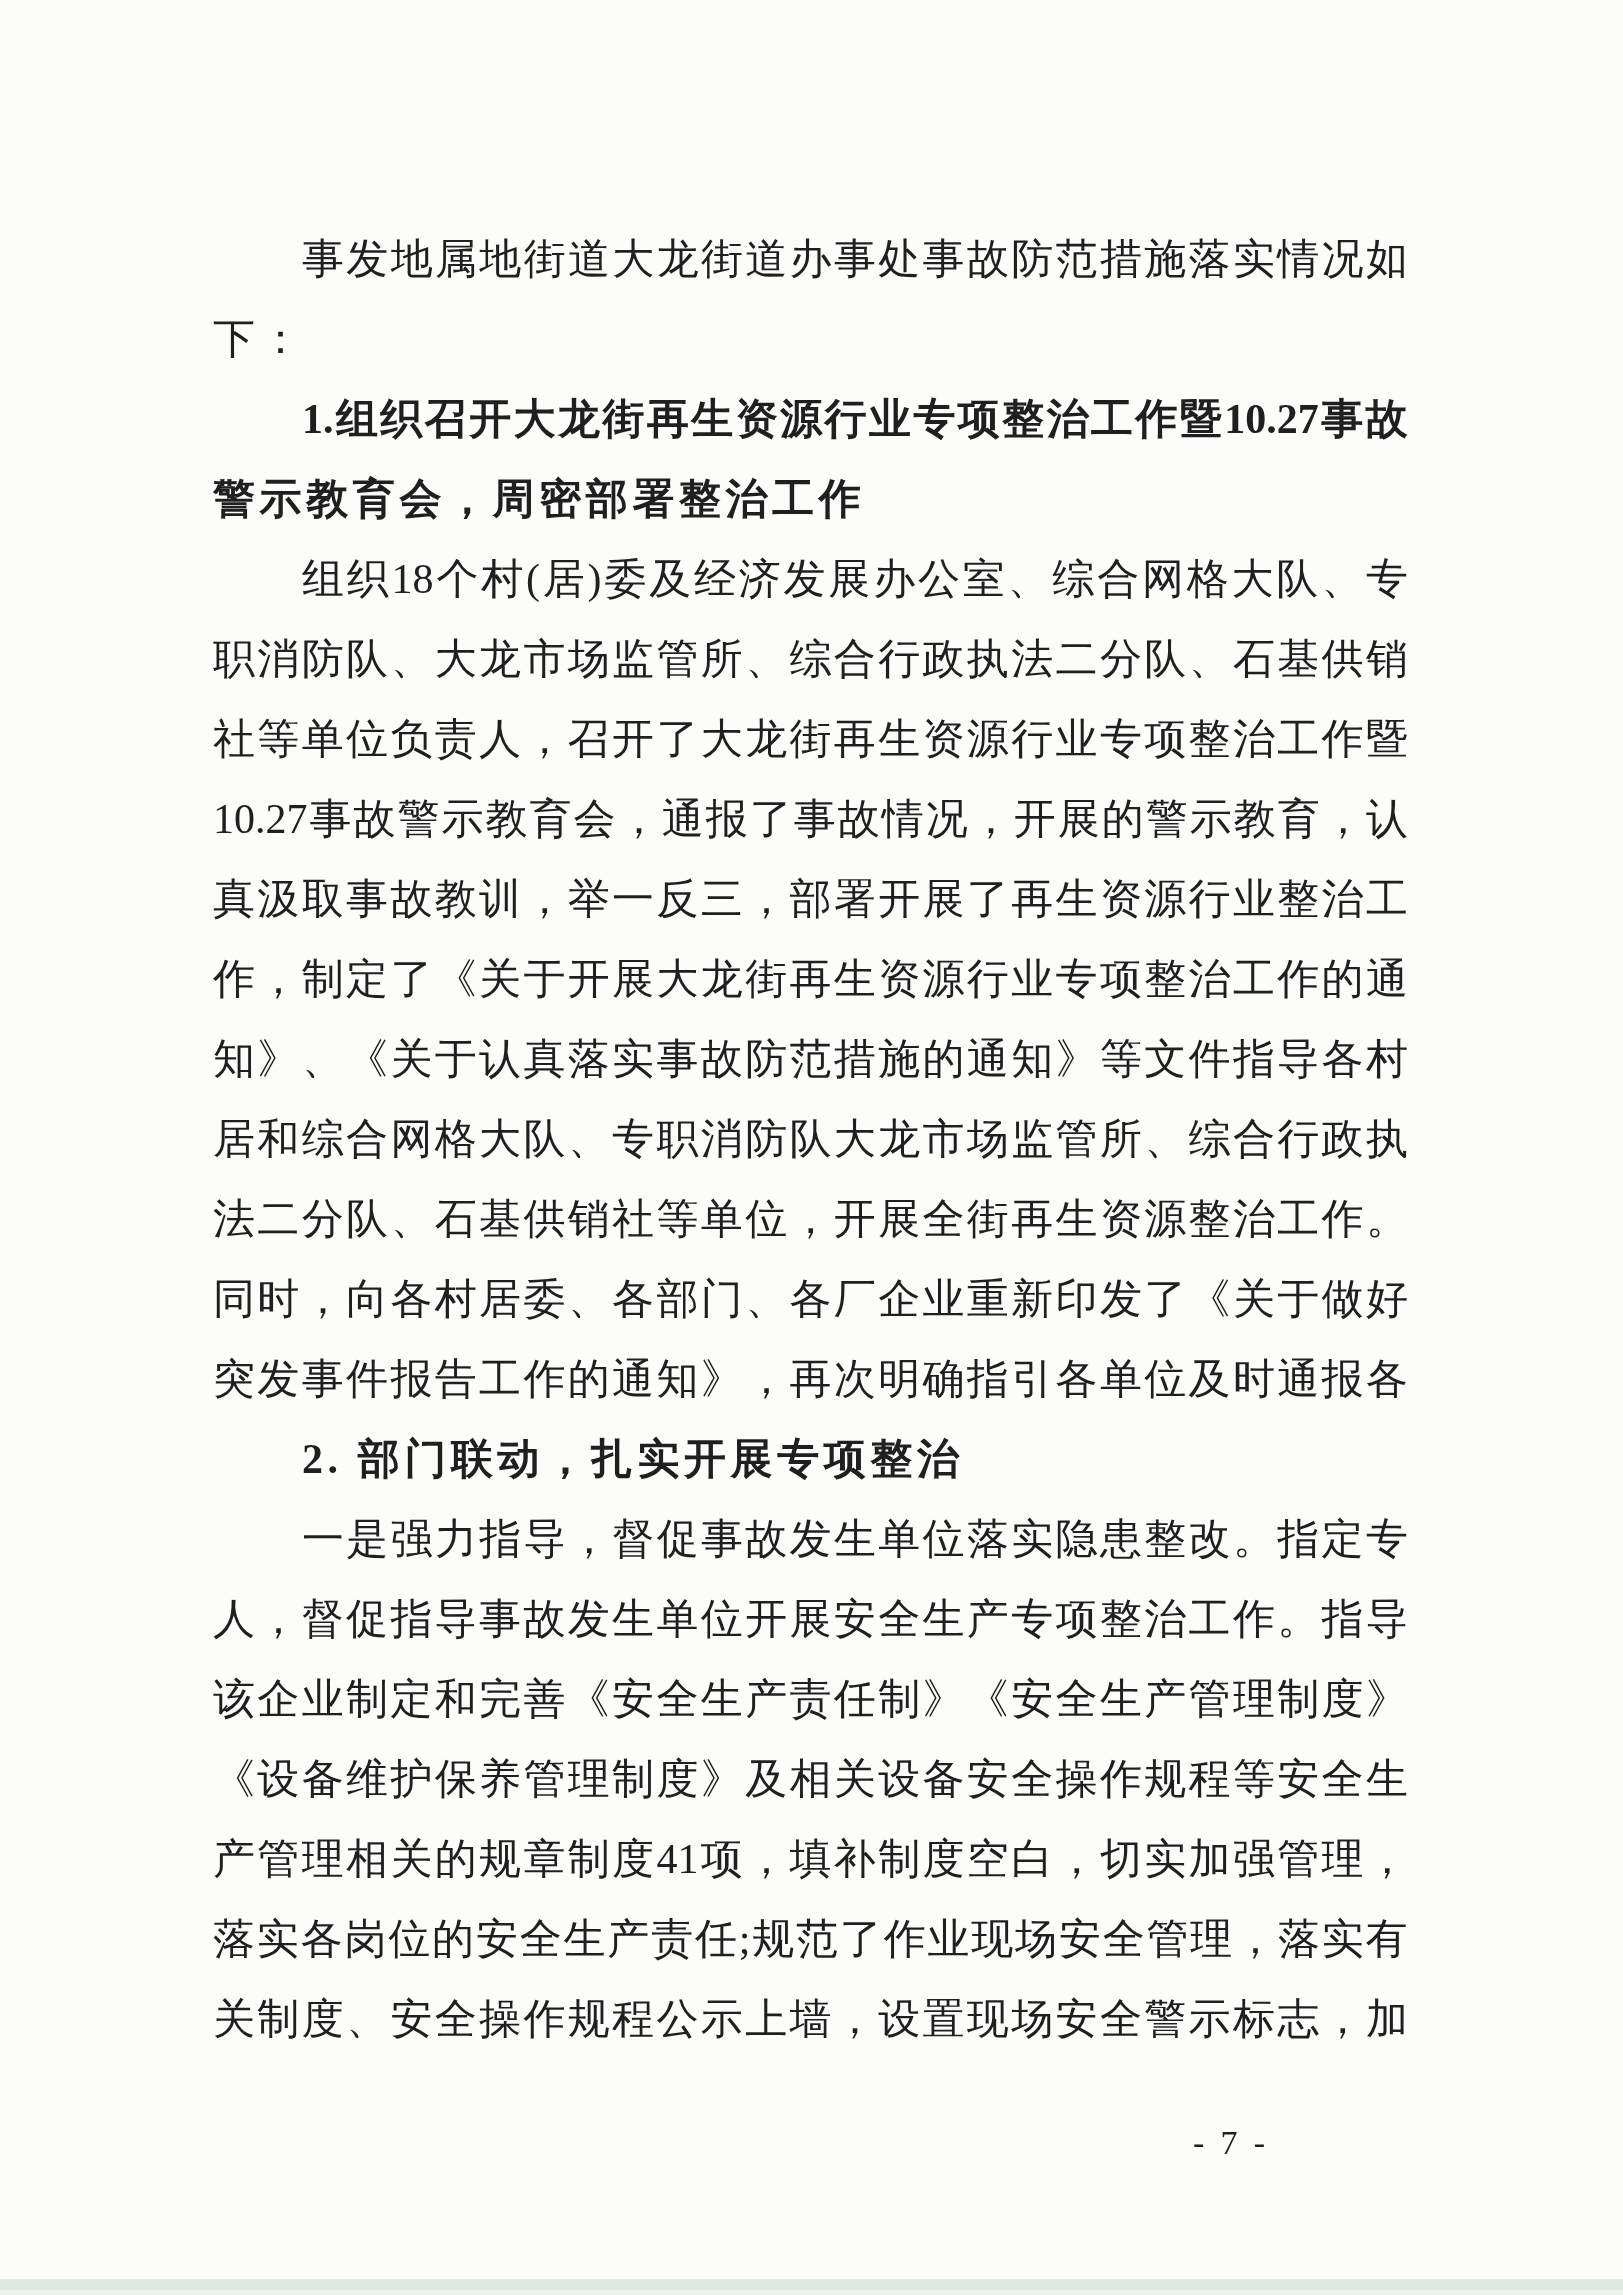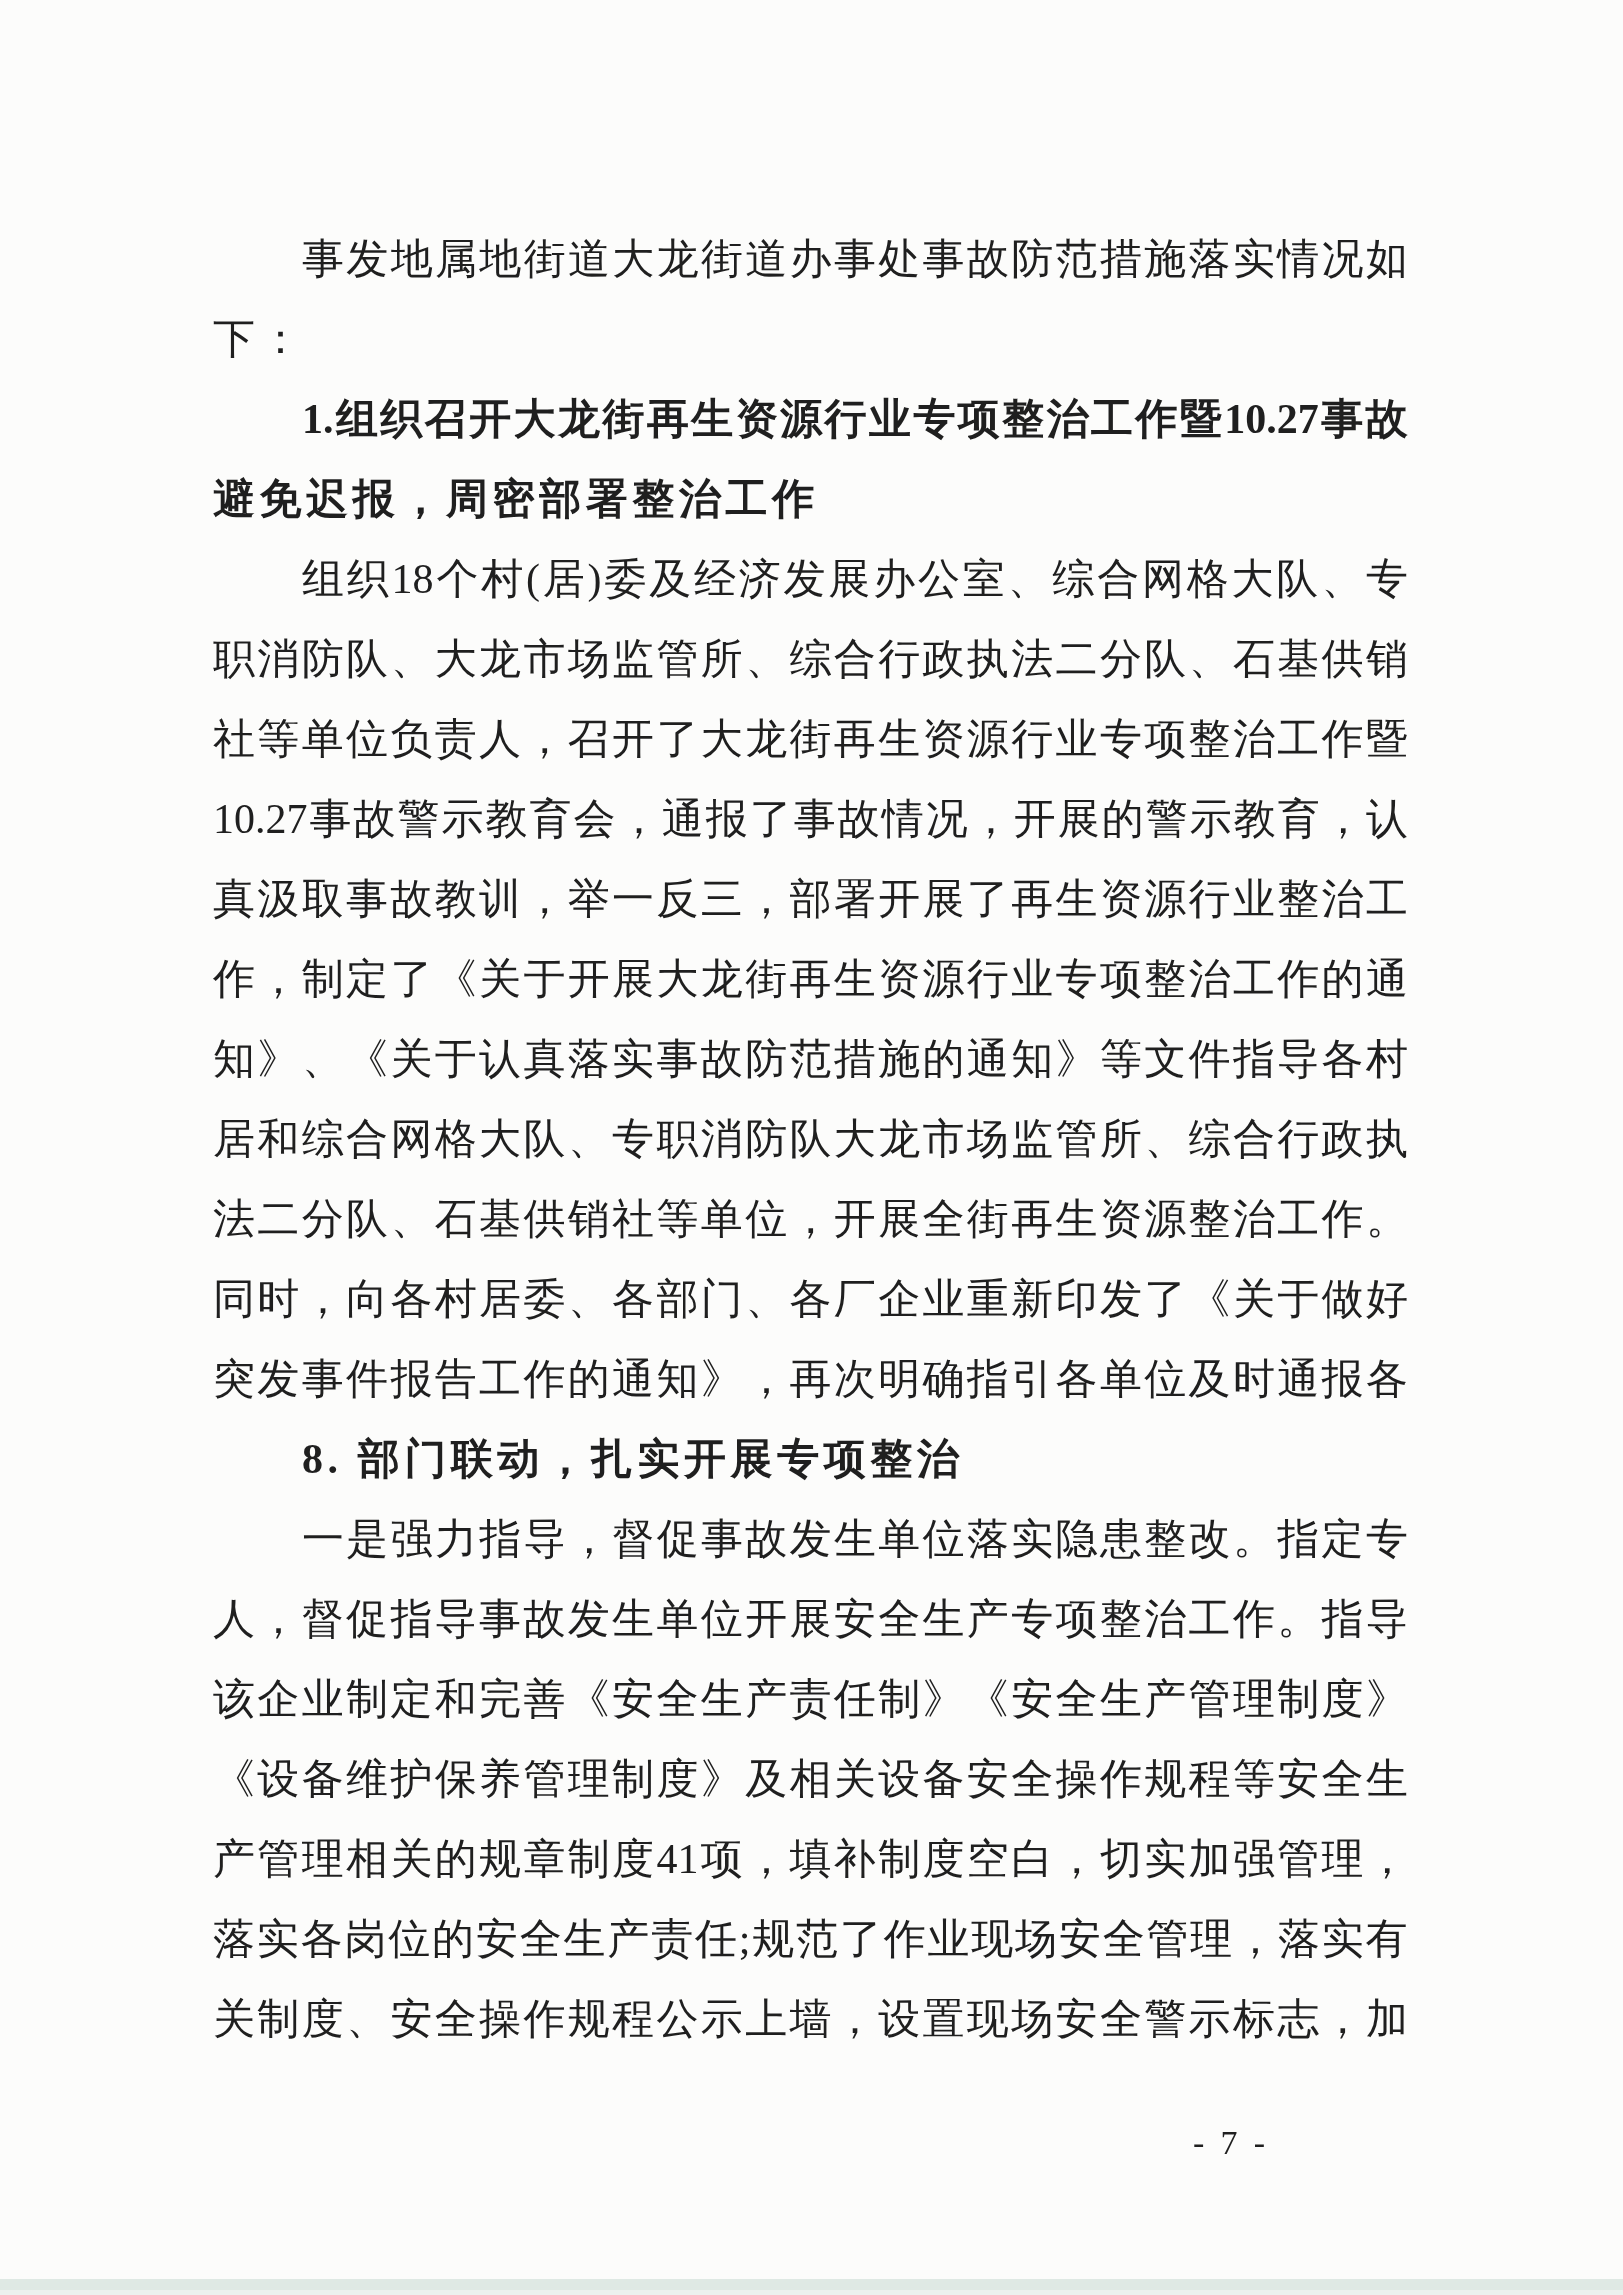--- a/index.html
+++ b/index.html
@@ -59,33 +59,33 @@
   }
 </style>
 </head>
 <body>
 
 <div class="page">
   <div class="text-block" id="text-block">
       <div class="line indent justify"><span>事</span><span>发</span><span>地</span><span>属</span><span>地</span><span>街</span><span>道</span><span>大</span><span>龙</span><span>街</span><span>道</span><span>办</span><span>事</span><span>处</span><span>事</span><span>故</span><span>防</span><span>范</span><span>措</span><span>施</span><span>落</span><span>实</span><span>情</span><span>况</span><span>如</span></div>
       <div class="line">下：</div>
       <div class="line bold indent justify"><span>1.</span><span>组</span><span>织</span><span>召</span><span>开</span><span>大</span><span>龙</span><span>街</span><span>再</span><span>生</span><span>资</span><span>源</span><span>行</span><span>业</span><span>专</span><span>项</span><span>整</span><span>治</span><span>工</span><span>作</span><span>暨</span><span>10.27</span><span>事</span><span>故</span></div>
-      <div class="line bold">避免迟报，周密部署整治工作</div>
+      <div class="line bold">警示教育会，周密部署整治工作</div>
       <div class="line indent justify"><span>组</span><span>织</span><span>18</span><span>个</span><span>村</span><span>(</span><span>居</span><span>)</span><span>委</span><span>及</span><span>经</span><span>济</span><span>发</span><span>展</span><span>办</span><span>公</span><span>室</span><span>、</span><span>综</span><span>合</span><span>网</span><span>格</span><span>大</span><span>队</span><span>、</span><span>专</span></div>
       <div class="line justify"><span>职</span><span>消</span><span>防</span><span>队</span><span>、</span><span>大</span><span>龙</span><span>市</span><span>场</span><span>监</span><span>管</span><span>所</span><span>、</span><span>综</span><span>合</span><span>行</span><span>政</span><span>执</span><span>法</span><span>二</span><span>分</span><span>队</span><span>、</span><span>石</span><span>基</span><span>供</span><span>销</span></div>
       <div class="line justify"><span>社</span><span>等</span><span>单</span><span>位</span><span>负</span><span>责</span><span>人</span><span>，</span><span>召</span><span>开</span><span>了</span><span>大</span><span>龙</span><span>街</span><span>再</span><span>生</span><span>资</span><span>源</span><span>行</span><span>业</span><span>专</span><span>项</span><span>整</span><span>治</span><span>工</span><span>作</span><span>暨</span></div>
       <div class="line justify"><span>10.27</span><span>事</span><span>故</span><span>警</span><span>示</span><span>教</span><span>育</span><span>会</span><span>，</span><span>通</span><span>报</span><span>了</span><span>事</span><span>故</span><span>情</span><span>况</span><span>，</span><span>开</span><span>展</span><span>的</span><span>警</span><span>示</span><span>教</span><span>育</span><span>，</span><span>认</span></div>
       <div class="line justify"><span>真</span><span>汲</span><span>取</span><span>事</span><span>故</span><span>教</span><span>训</span><span>，</span><span>举</span><span>一</span><span>反</span><span>三</span><span>，</span><span>部</span><span>署</span><span>开</span><span>展</span><span>了</span><span>再</span><span>生</span><span>资</span><span>源</span><span>行</span><span>业</span><span>整</span><span>治</span><span>工</span></div>
       <div class="line justify"><span>作</span><span>，</span><span>制</span><span>定</span><span>了</span><span>《</span><span>关</span><span>于</span><span>开</span><span>展</span><span>大</span><span>龙</span><span>街</span><span>再</span><span>生</span><span>资</span><span>源</span><span>行</span><span>业</span><span>专</span><span>项</span><span>整</span><span>治</span><span>工</span><span>作</span><span>的</span><span>通</span></div>
       <div class="line justify"><span>知</span><span>》</span><span>、</span><span>《</span><span>关</span><span>于</span><span>认</span><span>真</span><span>落</span><span>实</span><span>事</span><span>故</span><span>防</span><span>范</span><span>措</span><span>施</span><span>的</span><span>通</span><span>知</span><span>》</span><span>等</span><span>文</span><span>件</span><span>指</span><span>导</span><span>各</span><span>村</span></div>
       <div class="line justify"><span>居</span><span>和</span><span>综</span><span>合</span><span>网</span><span>格</span><span>大</span><span>队</span><span>、</span><span>专</span><span>职</span><span>消</span><span>防</span><span>队</span><span>大</span><span>龙</span><span>市</span><span>场</span><span>监</span><span>管</span><span>所</span><span>、</span><span>综</span><span>合</span><span>行</span><span>政</span><span>执</span></div>
       <div class="line justify"><span>法</span><span>二</span><span>分</span><span>队</span><span>、</span><span>石</span><span>基</span><span>供</span><span>销</span><span>社</span><span>等</span><span>单</span><span>位</span><span>，</span><span>开</span><span>展</span><span>全</span><span>街</span><span>再</span><span>生</span><span>资</span><span>源</span><span>整</span><span>治</span><span>工</span><span>作</span><span>。</span></div>
       <div class="line justify"><span>同</span><span>时</span><span>，</span><span>向</span><span>各</span><span>村</span><span>居</span><span>委</span><span>、</span><span>各</span><span>部</span><span>门</span><span>、</span><span>各</span><span>厂</span><span>企</span><span>业</span><span>重</span><span>新</span><span>印</span><span>发</span><span>了</span><span>《</span><span>关</span><span>于</span><span>做</span><span>好</span></div>
       <div class="line justify"><span>突</span><span>发</span><span>事</span><span>件</span><span>报</span><span>告</span><span>工</span><span>作</span><span>的</span><span>通</span><span>知</span><span>》</span><span>，</span><span>再</span><span>次</span><span>明</span><span>确</span><span>指</span><span>引</span><span>各</span><span>单</span><span>位</span><span>及</span><span>时</span><span>通</span><span>报</span><span>各</span></div>
-      <div class="line bold indent">8. 部门联动，扎实开展专项整治</div>
+      <div class="line bold indent">2. 部门联动，扎实开展专项整治</div>
       <div class="line indent justify"><span>一</span><span>是</span><span>强</span><span>力</span><span>指</span><span>导</span><span>，</span><span>督</span><span>促</span><span>事</span><span>故</span><span>发</span><span>生</span><span>单</span><span>位</span><span>落</span><span>实</span><span>隐</span><span>患</span><span>整</span><span>改</span><span>。</span><span>指</span><span>定</span><span>专</span></div>
       <div class="line justify"><span>人</span><span>，</span><span>督</span><span>促</span><span>指</span><span>导</span><span>事</span><span>故</span><span>发</span><span>生</span><span>单</span><span>位</span><span>开</span><span>展</span><span>安</span><span>全</span><span>生</span><span>产</span><span>专</span><span>项</span><span>整</span><span>治</span><span>工</span><span>作</span><span>。</span><span>指</span><span>导</span></div>
       <div class="line justify"><span>该</span><span>企</span><span>业</span><span>制</span><span>定</span><span>和</span><span>完</span><span>善</span><span>《</span><span>安</span><span>全</span><span>生</span><span>产</span><span>责</span><span>任</span><span>制</span><span>》</span><span>《</span><span>安</span><span>全</span><span>生</span><span>产</span><span>管</span><span>理</span><span>制</span><span>度</span><span>》</span></div>
       <div class="line justify"><span>《</span><span>设</span><span>备</span><span>维</span><span>护</span><span>保</span><span>养</span><span>管</span><span>理</span><span>制</span><span>度</span><span>》</span><span>及</span><span>相</span><span>关</span><span>设</span><span>备</span><span>安</span><span>全</span><span>操</span><span>作</span><span>规</span><span>程</span><span>等</span><span>安</span><span>全</span><span>生</span></div>
       <div class="line justify"><span>产</span><span>管</span><span>理</span><span>相</span><span>关</span><span>的</span><span>规</span><span>章</span><span>制</span><span>度</span><span>41</span><span>项</span><span>，</span><span>填</span><span>补</span><span>制</span><span>度</span><span>空</span><span>白</span><span>，</span><span>切</span><span>实</span><span>加</span><span>强</span><span>管</span><span>理</span><span>，</span></div>
       <div class="line justify"><span>落</span><span>实</span><span>各</span><span>岗</span><span>位</span><span>的</span><span>安</span><span>全</span><span>生</span><span>产</span><span>责</span><span>任</span><span>;</span><span>规</span><span>范</span><span>了</span><span>作</span><span>业</span><span>现</span><span>场</span><span>安</span><span>全</span><span>管</span><span>理</span><span>，</span><span>落</span><span>实</span><span>有</span></div>
       <div class="line justify"><span>关</span><span>制</span><span>度</span><span>、</span><span>安</span><span>全</span><span>操</span><span>作</span><span>规</span><span>程</span><span>公</span><span>示</span><span>上</span><span>墙</span><span>，</span><span>设</span><span>置</span><span>现</span><span>场</span><span>安</span><span>全</span><span>警</span><span>示</span><span>标</span><span>志</span><span>，</span><span>加</span></div>
     </div>
   <div class="page-number">- 7 -</div>
   <div class="band-upper"></div>

